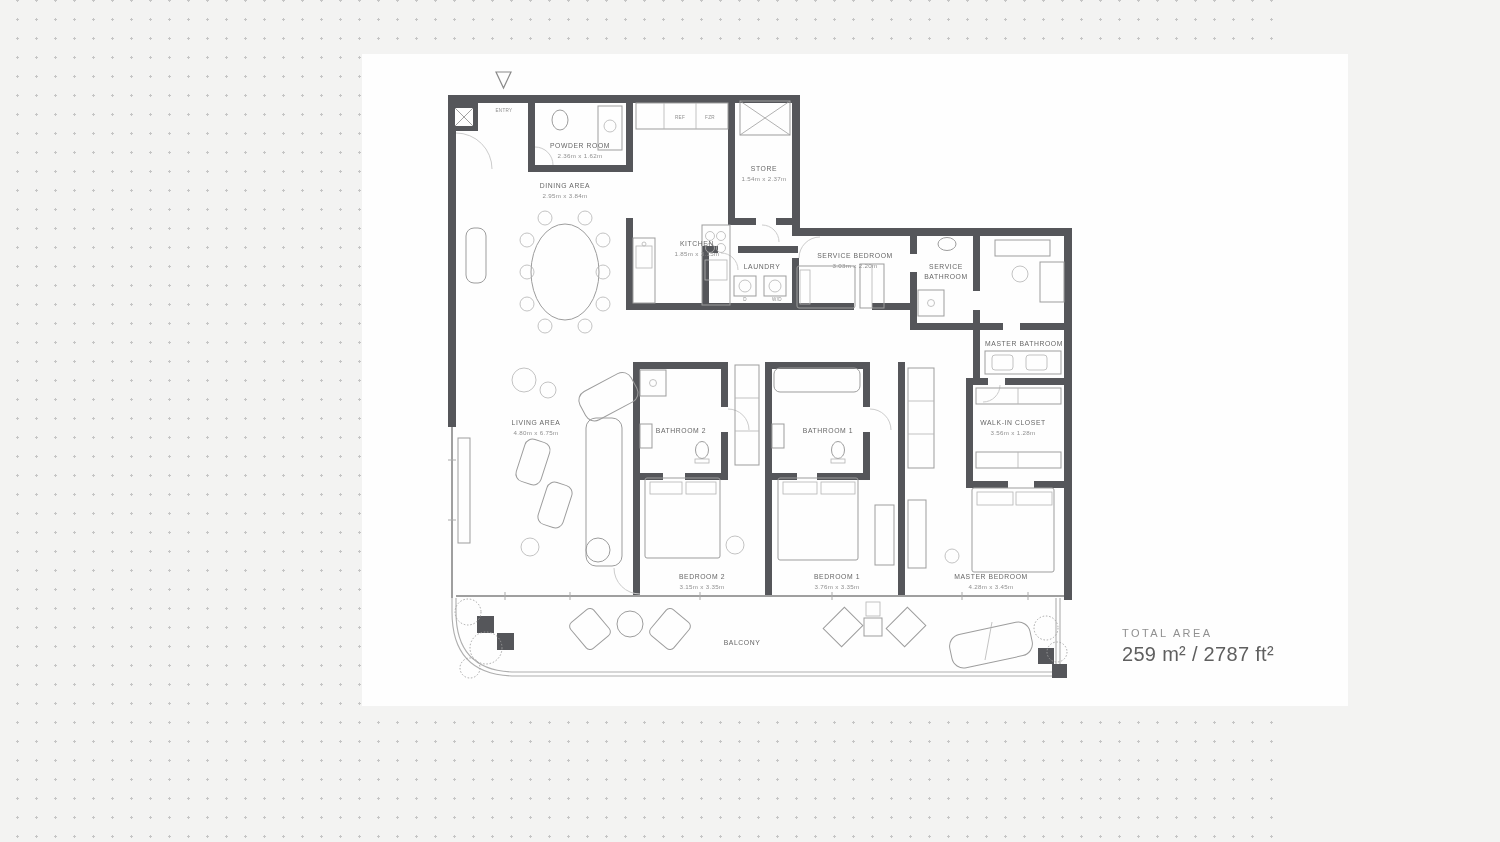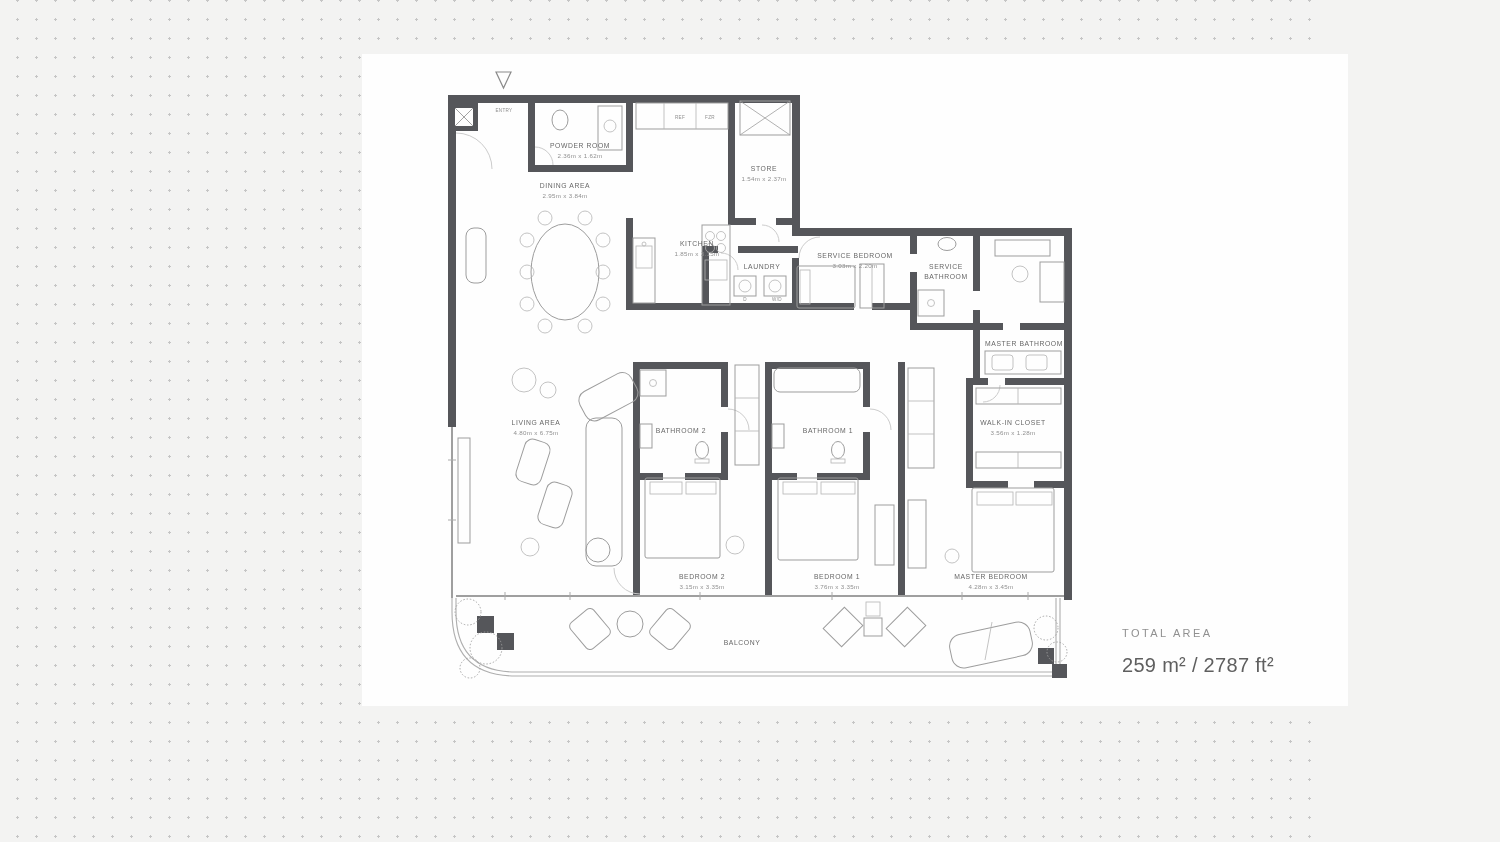--- a/index.html
+++ b/index.html
@@ -7,39 +7,38 @@
     width:1500px;height:842px;overflow:hidden;
     font-family:"Liberation Sans",sans-serif;
     background-color:#f3f3f2;
   }
   .stage{
     position:relative;width:1280px;height:842px;
     background-color:#f3f3f2;
     background-image:radial-gradient(#c5c5c5 1px, transparent 1.4px);
     background-size:19px 19px;
     background-position:8px 10px;
-    padding-left:36px;
   }
   .panel{
     position:absolute;left:362px;top:54px;width:986px;height:652px;
     background:#fefefe;
   }
   svg.plan{position:absolute;left:440px;top:65px;width:680px;height:625px;}
   .wall{fill:#55565a;}
   .fx{fill:none;stroke:#9d9d9d;stroke-width:1;}
   .fx2{fill:none;stroke:#b4b4b4;stroke-width:0.8;}
   .arc{fill:none;stroke:#cccccc;stroke-width:1;}
   .win{stroke:#9f9f9f;stroke-width:2;}
   .rail{fill:none;stroke:#aeaeae;stroke-width:1.1;}
   .room-name{font-size:6.8px;fill:#666666;letter-spacing:0.6px;text-anchor:middle;}
   .room-dims{font-size:6.2px;fill:#8f8f8f;letter-spacing:0.3px;text-anchor:middle;}
   .tiny{font-size:4.6px;fill:#8f8f8f;letter-spacing:0.3px;text-anchor:middle;}
   .total{position:absolute;left:1122px;top:627px;}
   .total-label{font-size:11px;letter-spacing:2.4px;color:#909090;}
-  .total-value{font-size:20px;letter-spacing:0.3px;color:#5f5f5f;margin-top:15px;}
+  .total-value{font-size:20px;letter-spacing:0.3px;color:#5f5f5f;margin-top:4px;}
 </style>
 </head>
 <body>
 
 <div class="stage">
   <div class="panel"></div>
 
   <svg class="plan" viewBox="440 65 680 625" xmlns="http://www.w3.org/2000/svg">
 
     <g>

